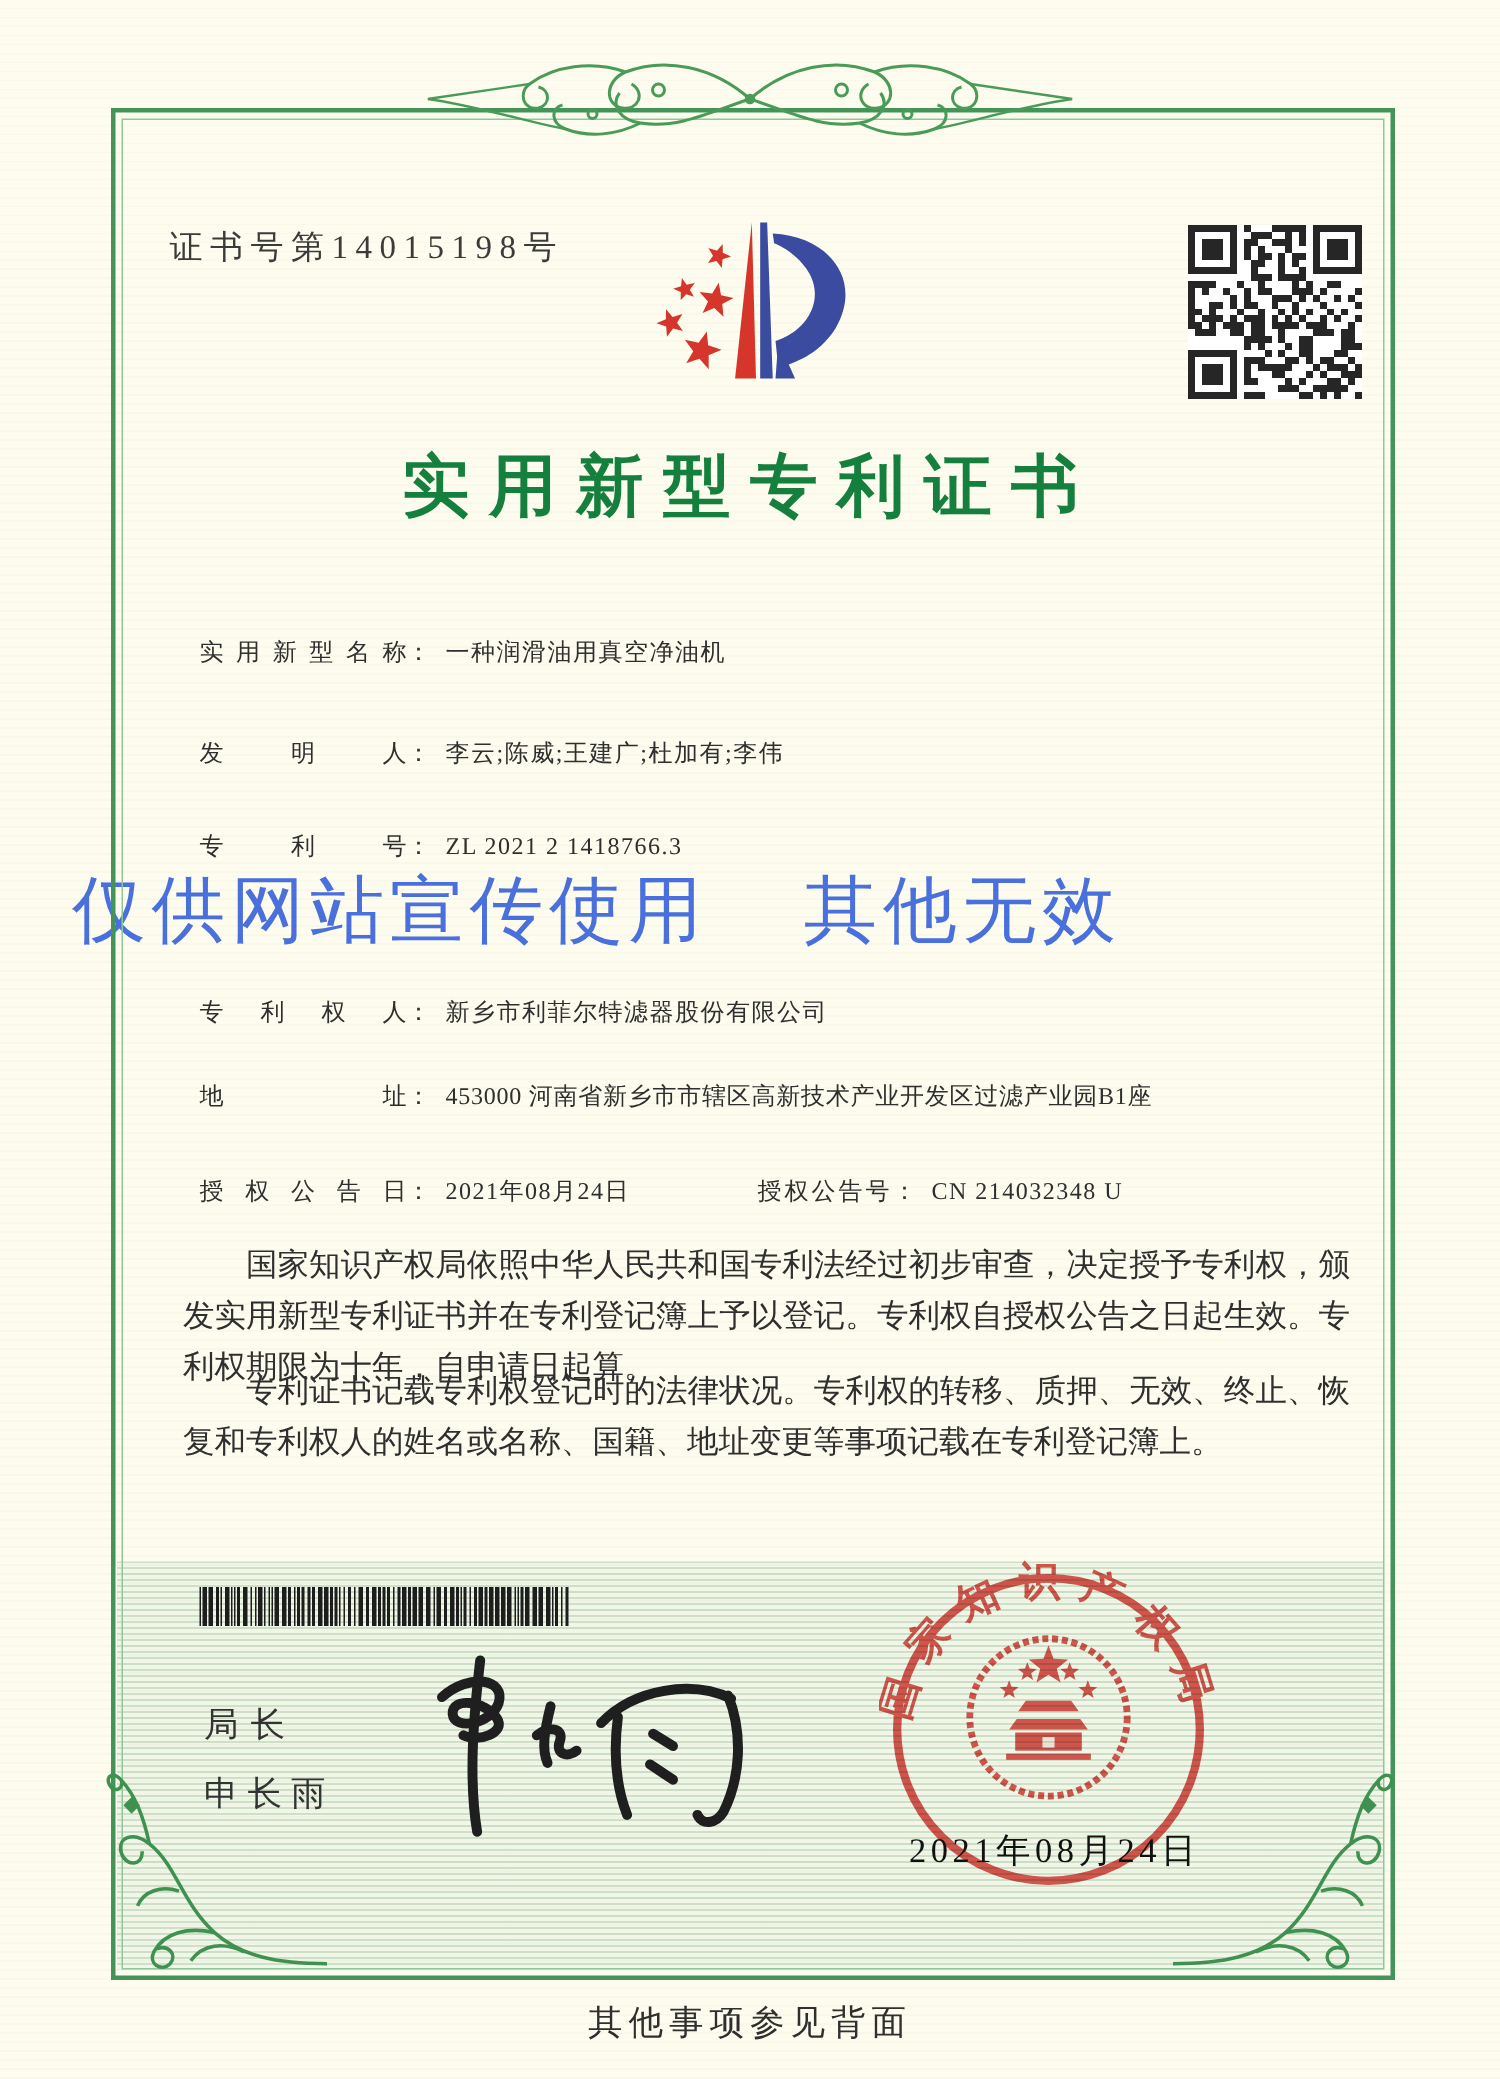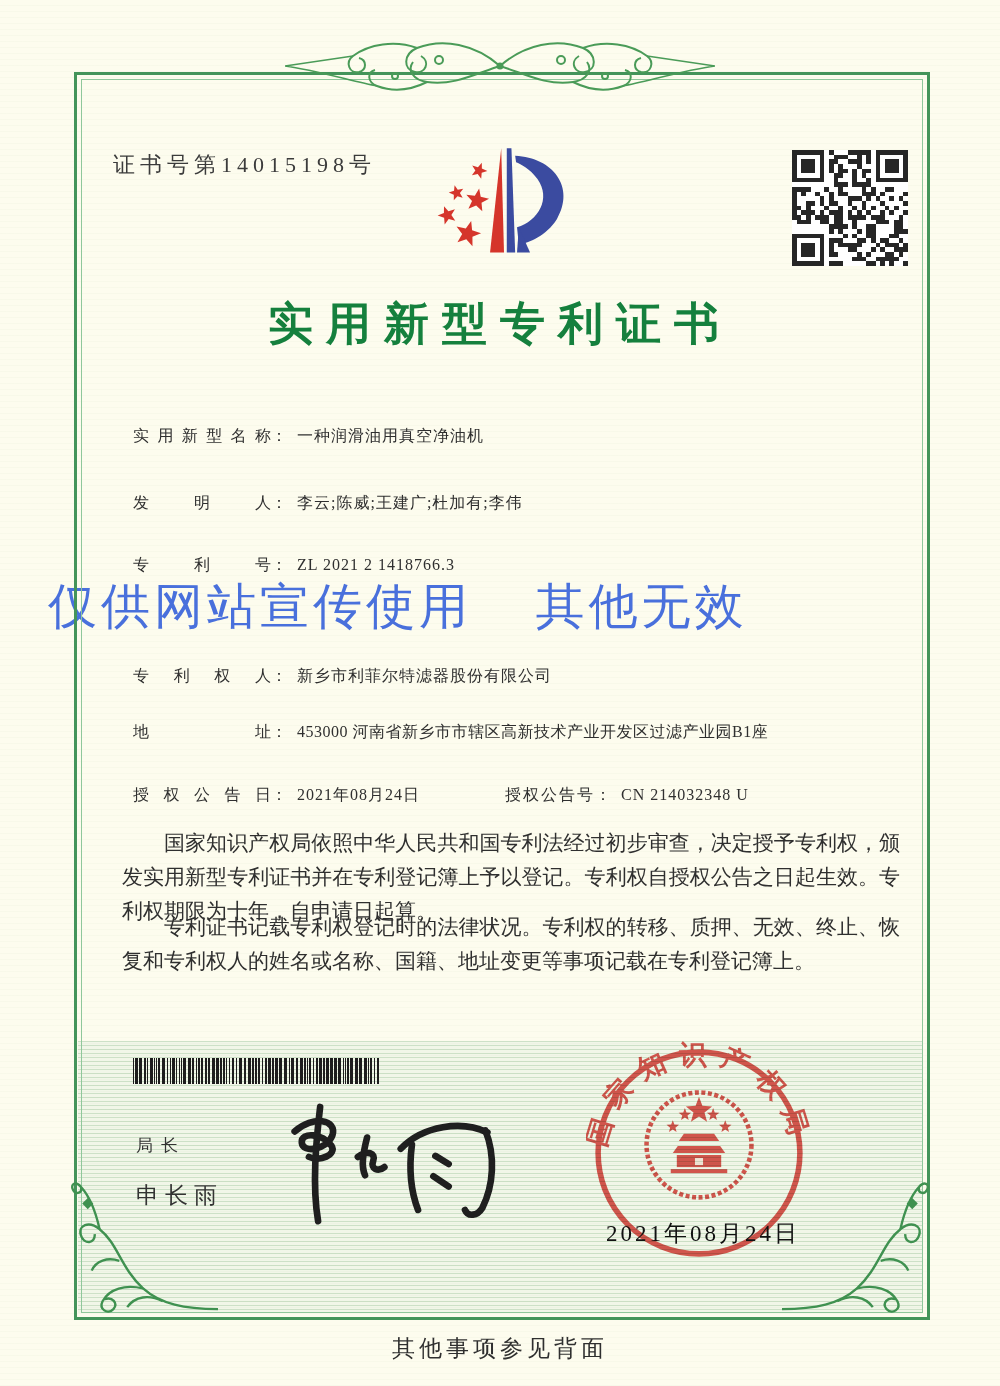--- a/index.html
+++ b/index.html
@@ -37,21 +37,21 @@
   
   .para{position:absolute;left:122px;width:778px;font-size:21px;line-height:34px;
         text-align:justify;text-indent:2em;color:#2f2f2f;z-index:2;}
   
   .watermark{position:absolute;left:48px;top:574px;width:910px;font-size:49px;color:#1d4ed8;
         letter-spacing:4px;word-spacing:46px;z-index:1;white-space:nowrap;opacity:.8;
         font-family:"Liberation Sans",sans-serif;}
   
   .barcode{position:absolute;left:133px;top:1058px;width:262px;height:26px;z-index:2;font-size:0;}
   .barcode i{display:inline-block;height:100%;background:#1d1d1d;vertical-align:top;}
-  .sig-title{position:absolute;left:136px;top:1134px;font-size:17px;letter-spacing:8px;color:#333;z-index:3;}
+  .sig-title{position:absolute;left:136px;top:1134px;font-size:23px;letter-spacing:8px;color:#333;z-index:3;}
   .sig-name{position:absolute;left:136px;top:1180px;font-size:23px;letter-spacing:6px;color:#333;z-index:3;}
   .signature{position:absolute;left:262px;top:1092px;width:255px;height:140px;z-index:3;}
   .seal{position:absolute;left:586px;top:1040px;width:226px;height:226px;z-index:2;
         mix-blend-mode:multiply;opacity:.92;}
   .seal-date{position:absolute;left:606px;top:1218px;font-size:23px;letter-spacing:3px;color:#111;z-index:6;}
   .page-info{position:absolute;left:0;top:1283px;width:100%;text-align:center;font-size:17px;
         letter-spacing:2px;color:#333;z-index:3;}
   .back-note{position:absolute;left:0;top:1333px;width:100%;text-align:center;font-size:23px;
         letter-spacing:4px;color:#2f2f2f;z-index:3;}
 </style>

